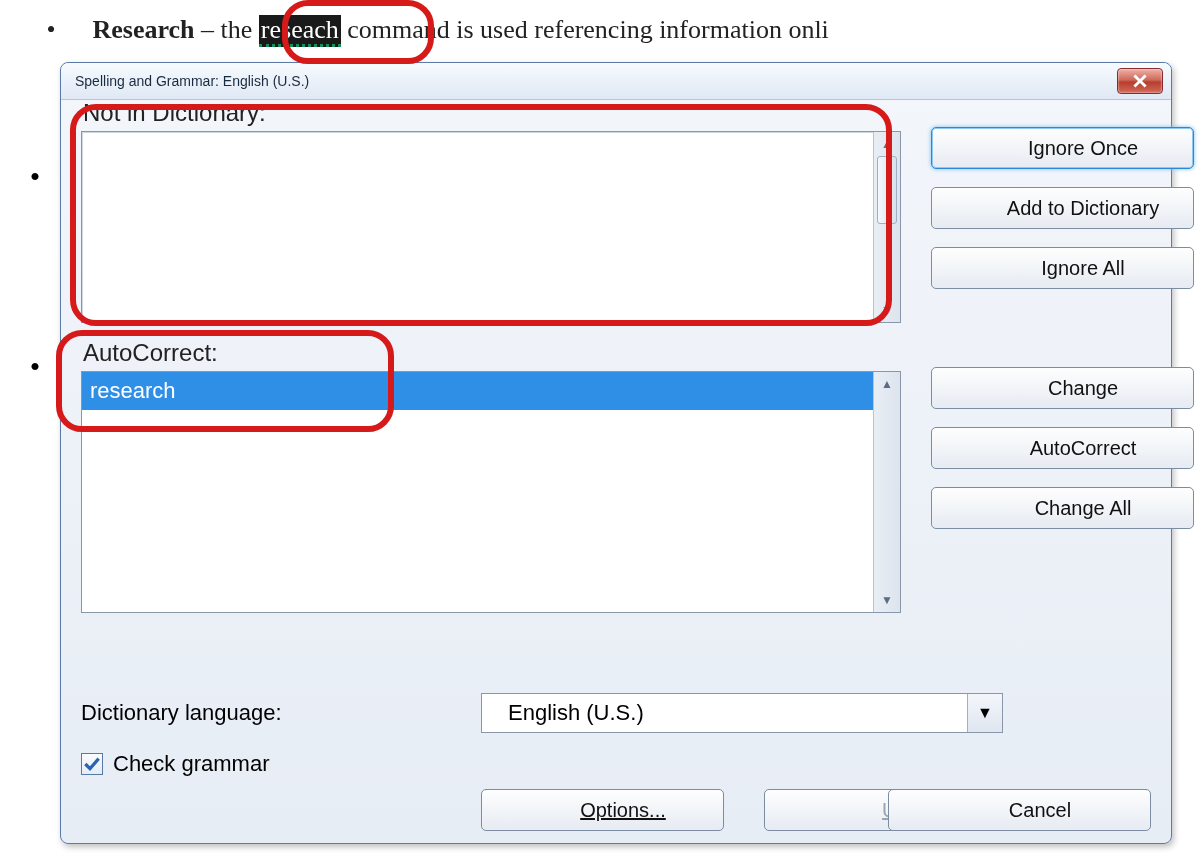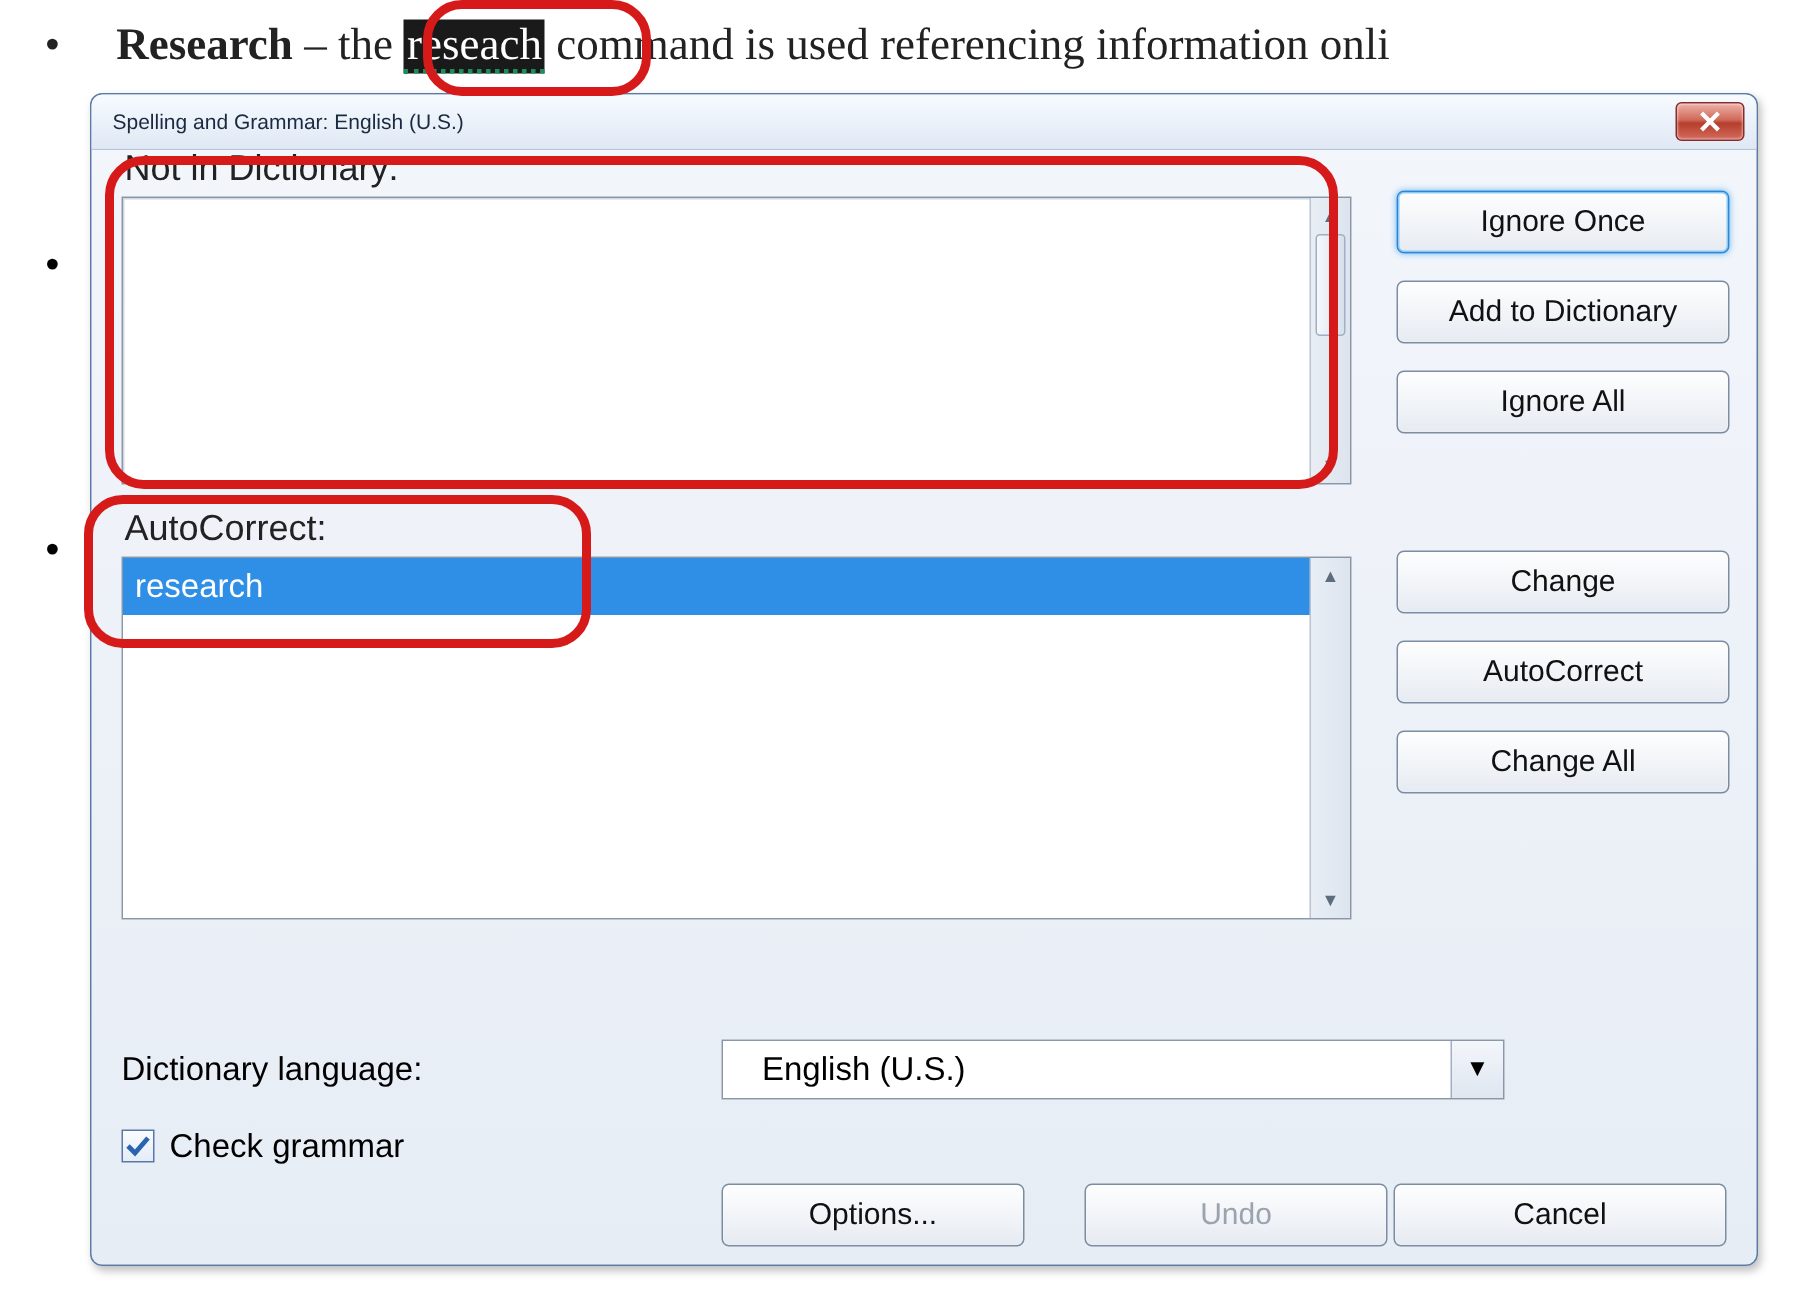--- a/index.html
+++ b/index.html
@@ -1,18 +1,18 @@
 <!DOCTYPE html>
 <html><head>
 <meta charset="utf-8">
 <style>
   html,body{margin:0;padding:0;background:#fff;font-family:"Segoe UI",Tahoma,Arial,sans-serif;font-size:16px;color:#000;}
   .page{position:relative;width:1200px;height:860px;overflow:hidden;}
   
-  .doc-line{position:absolute;left:0;top:10px;width:992px;font-family:Georgia,"Times New Roman",serif;font-size:30px;line-height:40px;color:#222;white-space:nowrap;}
+  .doc-line{position:absolute;left:16px;top:10px;width:992px;font-family:Georgia,"Times New Roman",serif;font-size:26px;line-height:40px;color:#222;white-space:nowrap;}
   .doc-line .bullet{display:inline-block;width:70px;text-align:center;}
   .doc-line b{font-weight:bold;}
   .doc-line .sel{background:#1a1a1a;color:#fff;padding:0 2px;}
   .doc-line .squig{border-bottom:3px dotted #1a8f5a;}
   .side-bullet{position:absolute;left:0;width:70px;text-align:center;font-family:Georgia,serif;font-size:30px;}
   
   .callout{position:absolute;border:6px solid #d61a1a;border-radius:26px;pointer-events:none;}
   
   .dialog{position:absolute;left:60px;top:62px;width:1110px;height:780px;
           background:linear-gradient(#f3f6fb,#e7edf5);
@@ -38,40 +38,40 @@
   .scroll .thumb{position:absolute;left:3px;right:3px;top:0;height:66px;border:1px solid #9fb0c6;border-radius:3px;
                  background:linear-gradient(90deg,#f5f8fc,#d7e0ec);}
   .scroll .down{position:absolute;bottom:0;left:0;right:0;}
   
   .listbox{position:relative;height:240px;background:#fff;border:1px solid #8a97a8;}
   .listbox .item{font-size:22px;padding:6px 8px;}
   .listbox .item.sel{background:#2f8fe6;color:#fff;}
   
   .btn{height:40px;border:1px solid #7c8ca2;border-radius:5px;margin-bottom:18px;
        background:linear-gradient(#fefefe,#e6ebf2);font-size:20px;color:#111;
-       display:flex;align-items:center;justify-content:center;box-shadow:inset 0 0 1px #fff;}
+       display:flex;align-items:center;justify-content:center;box-shadow:inset 0 0 1px #fff;padding-left:41px;}
   .btn.wide{width:220px;}
   .btn.default{border:1px solid #2b88d8;box-shadow:0 0 0 1px #8ec9f3 inset,0 0 4px #7cbef0;}
   .btn.disabled{color:#9aa3af;}
   
   .lang-row{position:absolute;left:20px;right:20px;bottom:110px;display:flex;align-items:center;}
   .lang-row .lbl{width:400px;font-size:22px;}
   .select{flex:0 0 520px;height:38px;border:1px solid #8a97a8;background:#fff;display:flex;align-items:center;position:relative;}
   .select span.val{padding:0 26px;font-size:22px;}
   .select .drop{position:absolute;right:0;top:0;bottom:0;width:34px;border-left:1px solid #9fb0c6;
                 background:linear-gradient(#f3f6fb,#dfe6f0);display:flex;align-items:center;justify-content:center;}
   
   .chk-row{position:absolute;left:20px;bottom:66px;display:flex;align-items:center;font-size:22px;}
   .chk{width:20px;height:20px;border:1px solid #5878a8;background:linear-gradient(#fafcff,#e4ecf6);margin-right:10px;display:flex;align-items:center;justify-content:center;}
   .chk svg{width:16px;height:16px;}
   
   .bottom-btns{position:absolute;left:0;right:0;bottom:12px;display:flex;justify-content:flex-end;gap:60px;padding:0 20px 0 20px;}
   .bottom-btns .btn{width:220px;margin:0;}
   .bottom-left{position:absolute;left:420px;bottom:12px;display:flex;gap:40px;}
-  .bottom-left .btn{width:200px;margin:0;}
+  .bottom-left .btn{width:200px;margin:0;text-decoration:underline;}
 </style>
 </head>
 <body>
 
 <div class="page">
 
   <div class="doc-line">
     <span class="bullet">•</span>
     <b>Research</b><span> – </span><span>the </span><span class="sel squig">reseach</span><span> command is used referencing information onli</span>
   </div>

